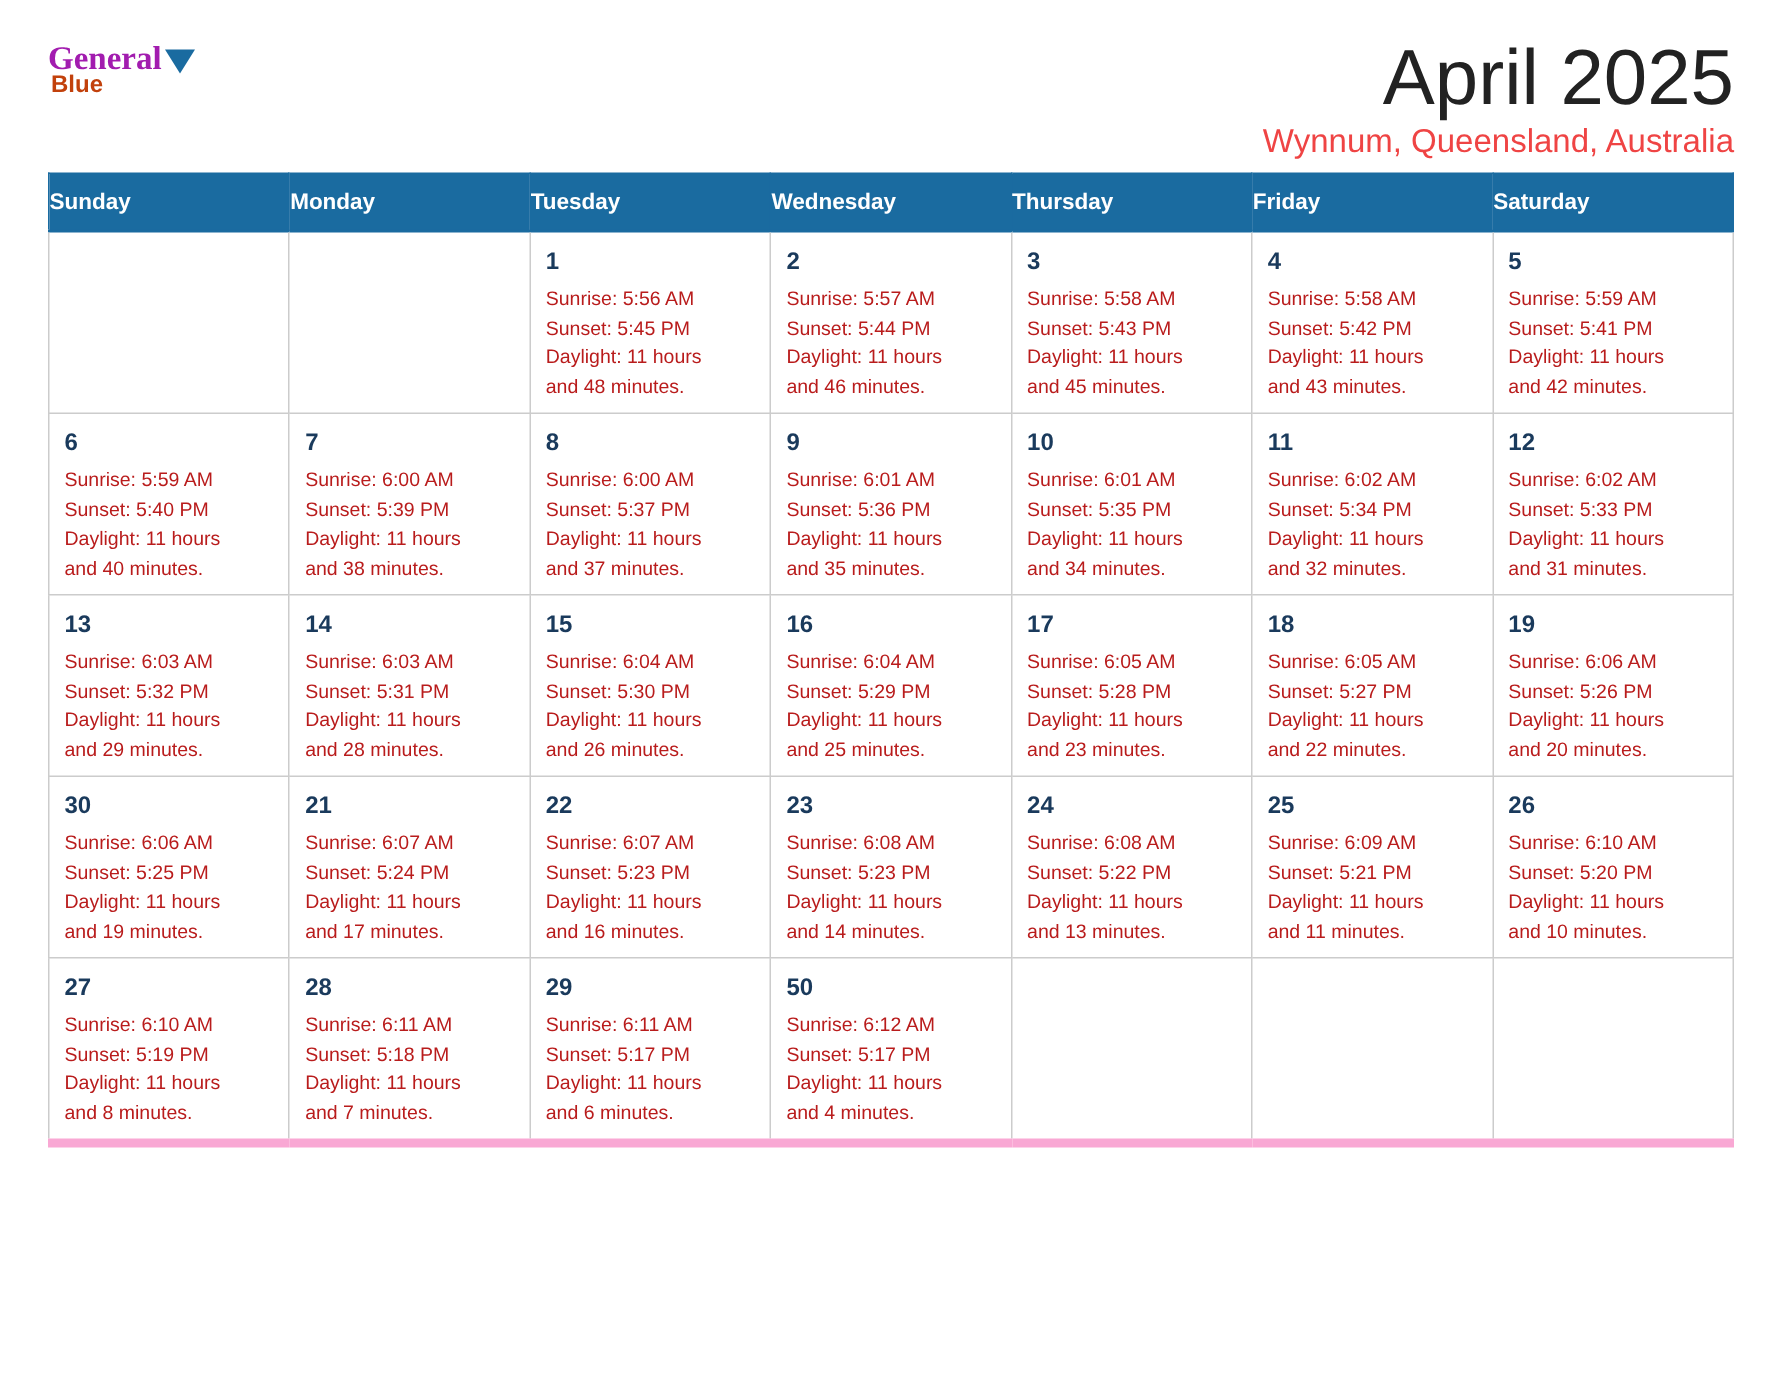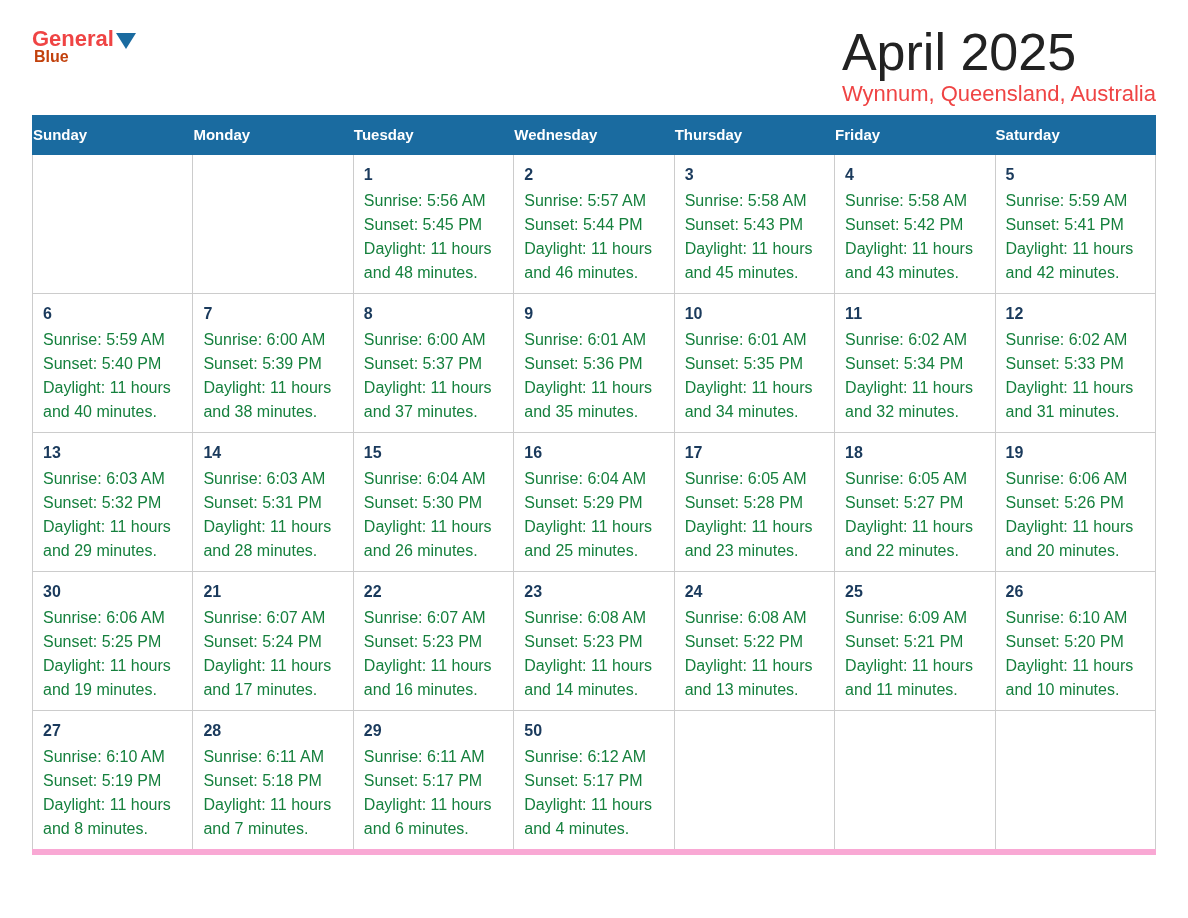--- a/index.html
+++ b/index.html
@@ -24,34 +24,34 @@
       padding-top: 4px;
     }
     .logo-text {
       display: flex;
       align-items: center;
       font-size: 22px;
       font-weight: bold;
       color: #333;
       line-height: 1;
     }
-    .logo-general { color: #ef4444; }
+    .logo-general { color: #a21caf; font-family: Liberation Serif, serif; }
     .logo-arrow {
       display: inline-block;
       width: 0;
       height: 0;
       border-left: 10px solid transparent;
       border-right: 10px solid transparent;
       border-top: 16px solid #1a6ba0;
       margin: 0 2px;
       position: relative;
       top: 2px;
     }
     .title-block {
-      text-align: left;
+      text-align: right;
     }
     .title-block h1 {
       font-size: 52px;
       font-weight: 400;
       color: #222;
       line-height: 1.1;
     }
     .title-block h2 {
       font-size: 22px;
       font-weight: 400;
@@ -81,22 +81,22 @@
       min-height: 100px;
     }
     .day-number {
       font-size: 16px;
       font-weight: bold;
       color: #1a3a5c;
       display: block;
       margin-bottom: 2px;
     }
     .day-info {
-      color: #15803d;
-      font-size: 16px;
+      color: #b91c1c;
+      font-size: 13px;
     }
     td.empty {
       background: #fff;
     }
     tr:last-child td {
       border-bottom: 6px solid #f9a8d4;
     }
     tbody tr:first-child td {
       border-top: 2px solid #1a6ba0;
     }

